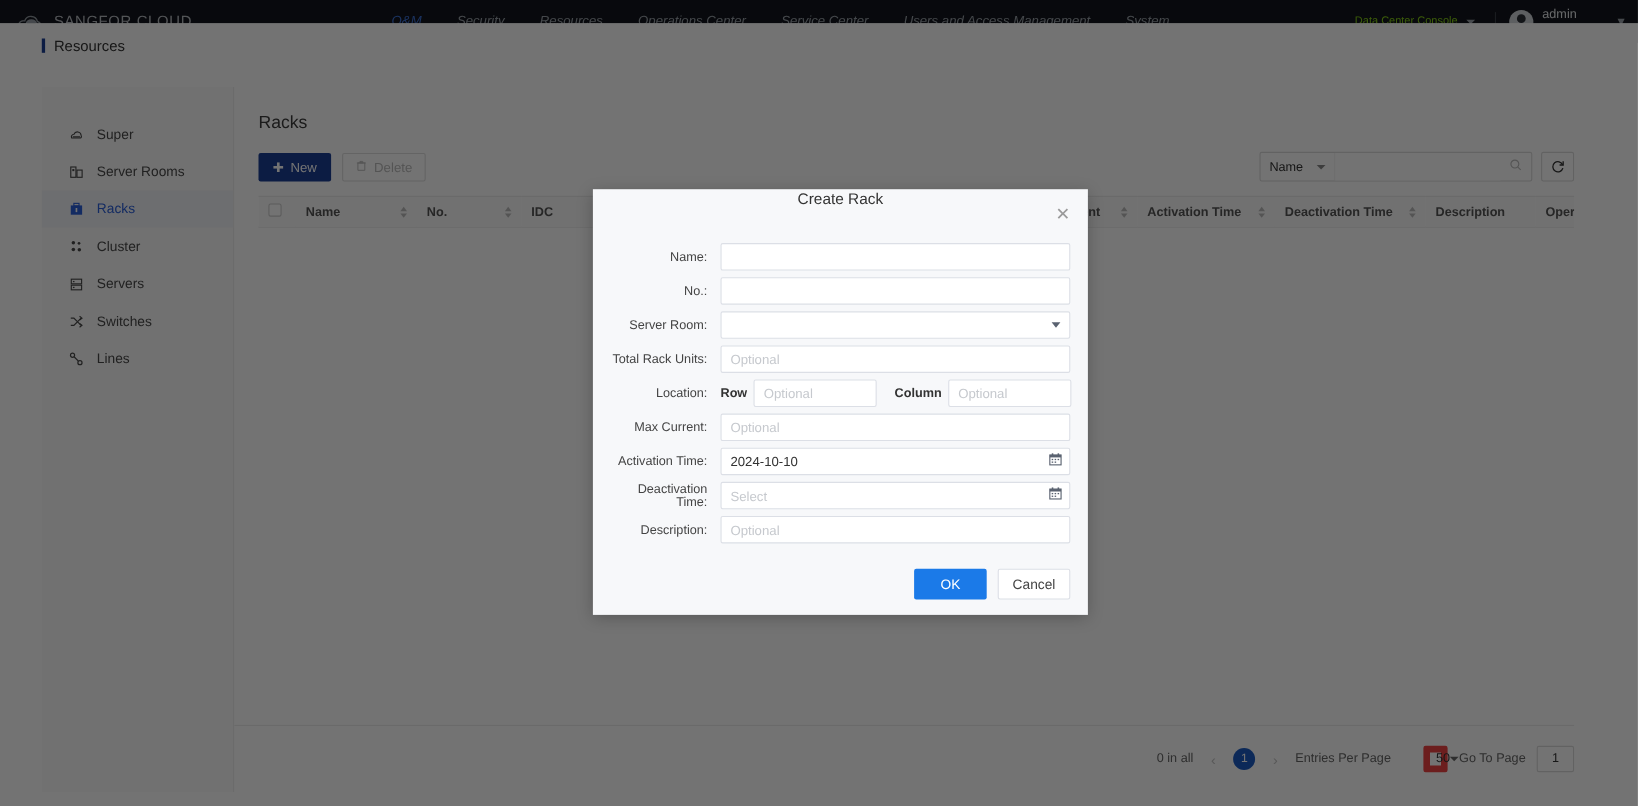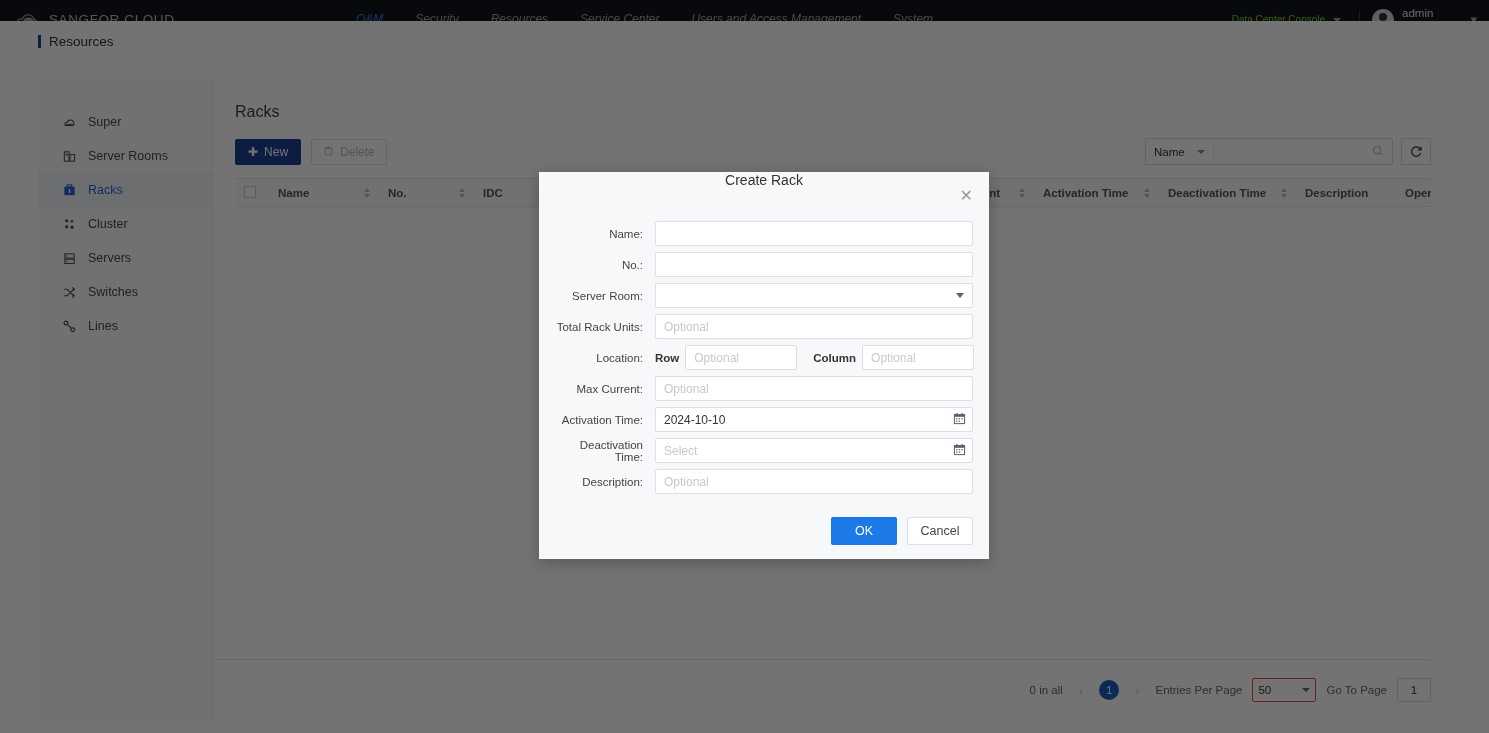--- a/index.html
+++ b/index.html
@@ -99,22 +99,22 @@
     position: absolute; left: 0; right: 16px; bottom: 18px; display: flex; align-items: center;
     justify-content: flex-end; gap: 10px; font-size: 11.5px; color: #666;
     border-top: 1px solid #ececec; padding-top: 18px;
   }
   .pg-arrow { color: #c4c4c4; padding: 0 6px; font-size: 13px; }
   .pg-num {
     width: 20px; height: 20px; border-radius: 50%; background: #1c5cc4; color: #fff;
     display: flex; align-items: center; justify-content: center; font-size: 11px;
   }
   .eselect {
-    border: 1px solid #ef4444; height: 24px; width: 64px; display: flex; align-items: center;
-    justify-content: space-between; padding: 0 5px; font-size: 11.5px; color: #333; background:#fff; border-radius:2px;
+    border: 6px solid #ef4444; height: 24px; width: 20px; display: flex; align-items: center;
+    justify-content: space-between; padding: 0 5px; font-size: 11.5px; color: #333; background:#fff; border-radius:2px;margin-left:20px;
   }
   .gotopage { border: 1px solid #d9d9d9; height: 24px; width: 34px; text-align: center; font-size: 11.5px; color: #333; background:#fff; line-height:22px; border-radius:2px;}
 
   
   .overlay { position: absolute; inset: 0; background: rgba(0,0,0,0.55); }
   .modal {
     position: absolute; left: 539px; top: 172px; width: 450px; height: 387px;
     background: #f7f8fa; box-shadow: 0 3px 14px rgba(0,0,0,.25);
   }
   .modal-head { height: 40px; display: flex; align-items: center; padding: 0 16px; flex-direction: column; }
@@ -159,20 +159,21 @@
           <path d="M10.5 11.5h8" stroke="#12161d" stroke-width="1.2"></path>
         </svg>
       </span>
       <span class="brand-name">SANGFOR CLOUD</span>
     </div>
 
     <div class="navmenu">
       <a href="#" class="active">O&amp;M</a>
       <a href="#">Security</a>
       <a href="#">Resources</a>
+      <a href="#">Operations Center</a>
       <a href="#">Service Center</a>
       <a href="#">Users and Access Management</a>
       <a href="#">System</a>
     </div>
 
     <div class="topright">
       <div class="console-sel">
         <span>Data Center Console</span>
         <span class="caret-d"></span>
       </div>

